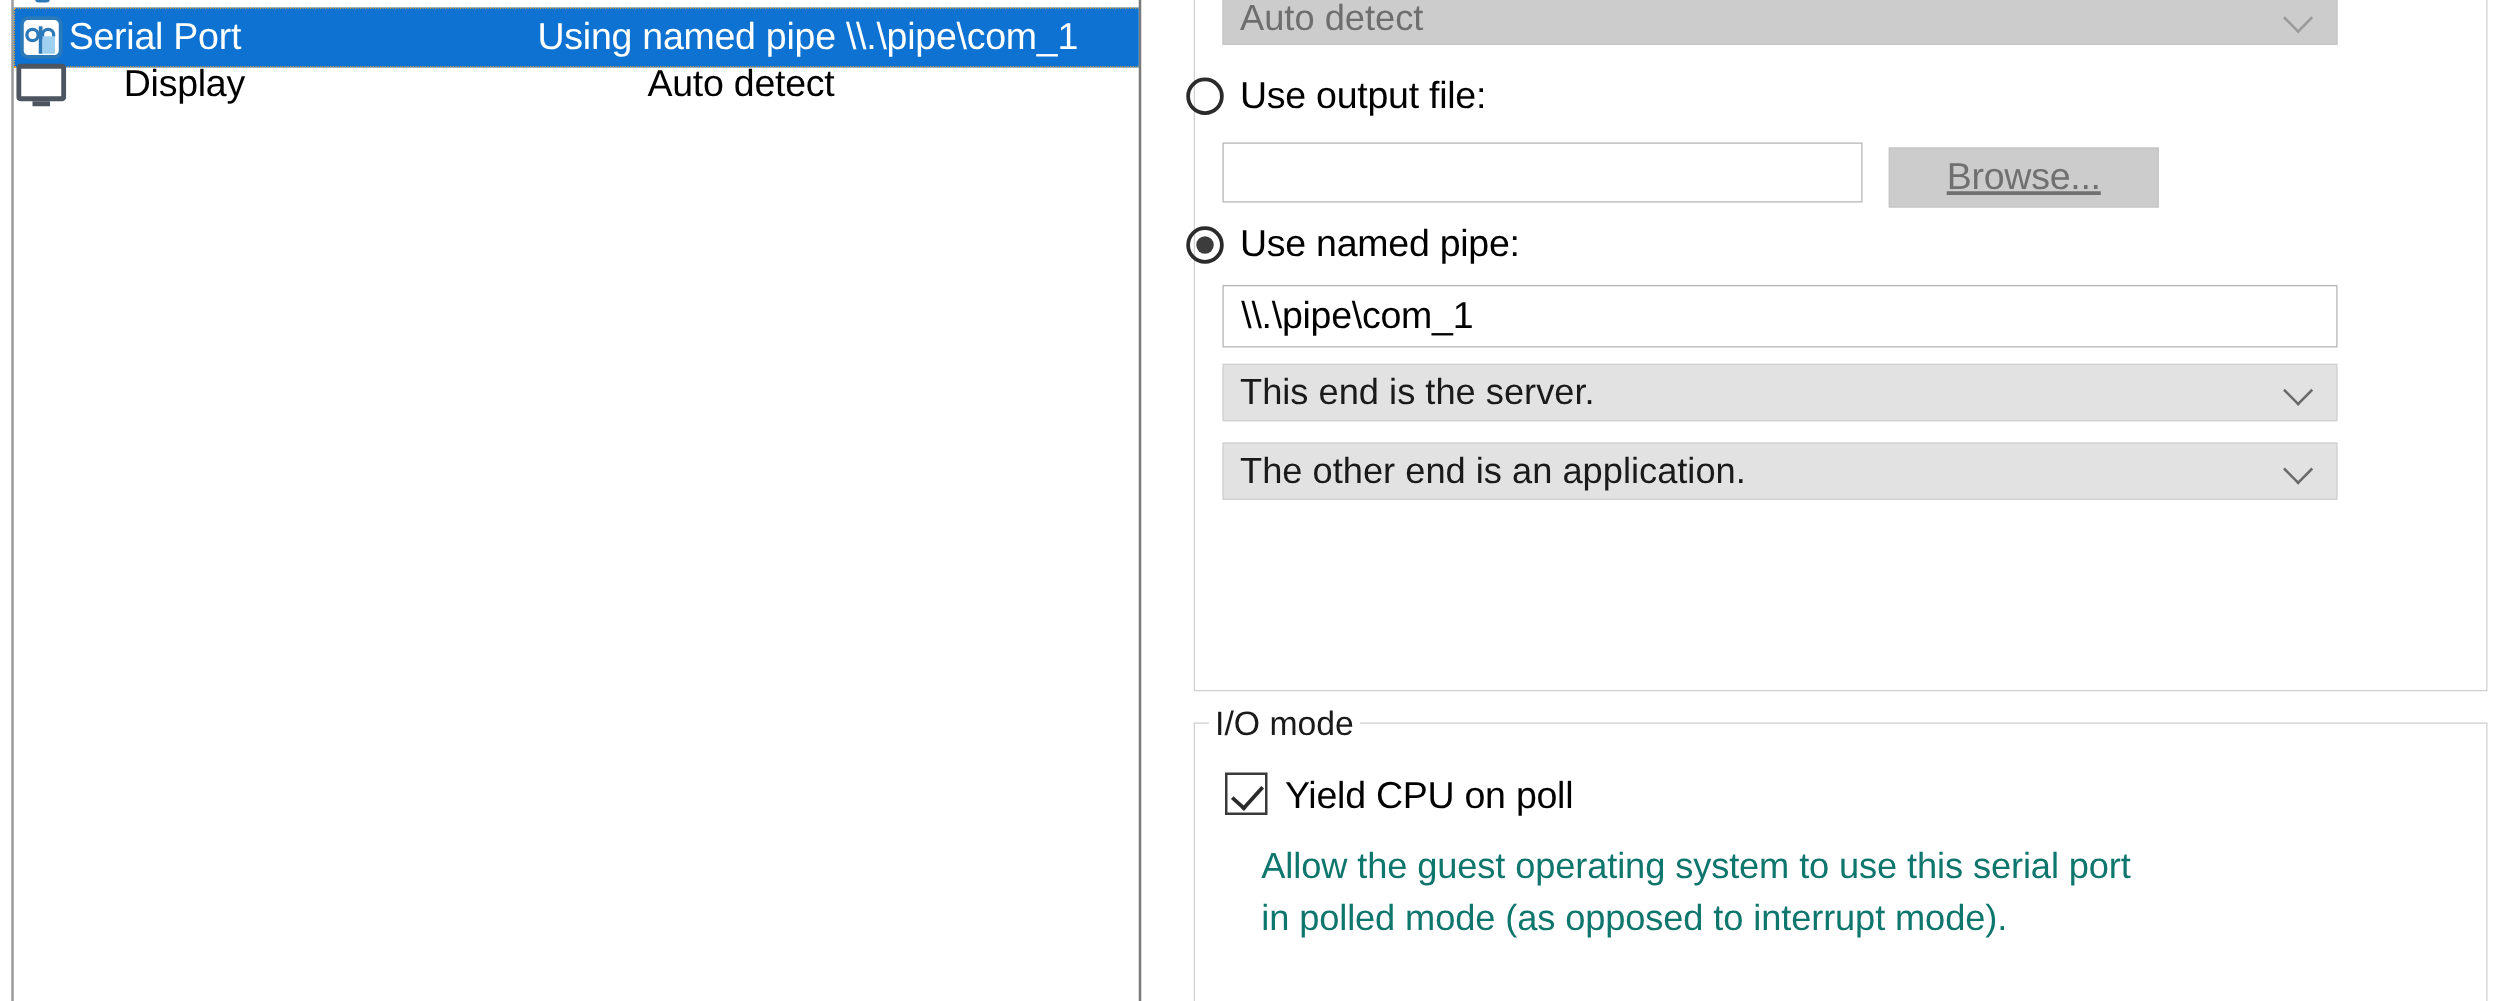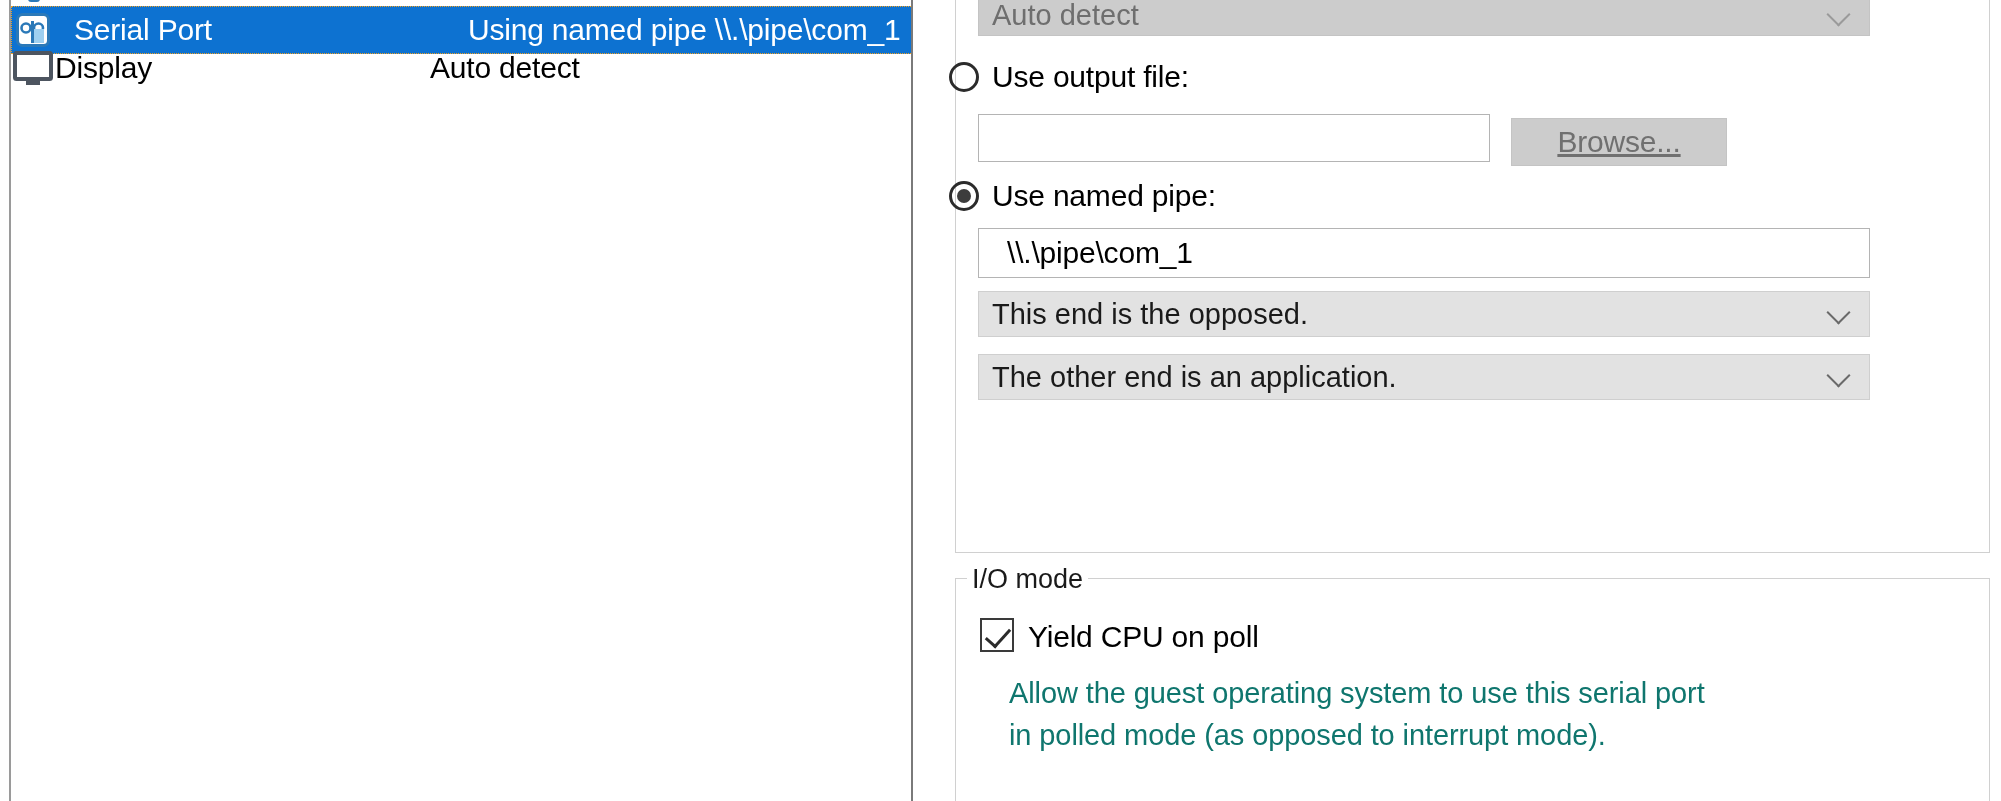--- a/index.html
+++ b/index.html
@@ -176,21 +176,21 @@
   }
 
   
   .textinput {
     position: absolute;
     box-sizing: border-box;
     background: #ffffff;
     border: 1px solid #b4b4b4;
     display: flex;
     align-items: center;
-    padding: 0 28px;
+    padding: 0 14px;
     font-size: 30px;
     color: #000000;
     white-space: nowrap;
     letter-spacing: -0.2px;
   }
 
   
   .pushbtn {
     position: absolute;
     box-sizing: border-box;
@@ -256,35 +256,35 @@
 
   <div class="list-left-rail"></div>
 
   <div id="partial-row-top">
     <svg width="44" height="38" viewBox="0 0 44 38">
       <rect x="5" y="2" width="34" height="22" rx="4" fill="#4d5560"></rect>
       <rect x="8" y="14" width="12" height="14" rx="3" fill="#2b79b8"></rect>
     </svg>
   </div>
 
-  <div class="device-row selected" style="top:6px;gap:19px;">
+  <div class="device-row selected" style="top:6px;">
     <span class="device-icon">
       <svg width="36" height="36" viewBox="0 0 36 36">
         <rect x="2.5" y="2.5" width="31" height="31" rx="5" fill="#ffffff" stroke="#2b79b8" stroke-width="3"></rect>
         <circle cx="11" cy="16" r="4.5" fill="none" stroke="#2b79b8" stroke-width="2.6"></circle>
         <circle cx="23.5" cy="16" r="4.5" fill="none" stroke="#2b79b8" stroke-width="2.6"></circle>
         <rect x="16" y="9" width="3" height="22" fill="#2b79b8"></rect>
         <rect x="19" y="17" width="10" height="14" fill="#9fd0f0"></rect>
       </svg>
     </span>
     <span class="device-label">Serial Port</span>
     <span class="device-status">Using named pipe \\.\pipe\com_1</span>
   </div>
 
-  <div class="device-row" style="top:44px;">
+  <div class="device-row" style="top:44px;gap:44px;">
     <span class="device-icon">
       <svg width="40" height="36" viewBox="0 0 40 36">
         <rect x="2" y="3" width="36" height="26" rx="1.5" fill="#ffffff" stroke="#4d5560" stroke-width="4"></rect>
         <rect x="13" y="31" width="14" height="4" fill="#4d5560"></rect>
       </svg>
     </span>
     <span class="device-label">Display</span>
     <span class="device-status">Auto detect</span>
   </div>
 
@@ -315,21 +315,21 @@
   <div class="radio-row" style="left:34px; top:181px;">
     <span class="radio-mark checked"></span>
     <span class="radio-label">Use named pipe:</span>
   </div>
 
   <div class="textinput" style="left:63px; top:228px; width:892px; height:50px;">
     <span>\\.\pipe\com_1</span>
   </div>
 
   <div class="combo" style="left:63px; top:291px; width:892px; height:46px;">
-    <span class="combo-text">This end is the opposed.</span>
+    <span class="combo-text">This end is the server.</span>
     <span class="chev"></span>
   </div>
 
   <div class="combo" style="left:63px; top:354px; width:892px; height:46px;">
     <span class="combo-text">The other end is an application.</span>
     <span class="chev"></span>
   </div>
 
   <div class="groupbox" id="io-mode-group">
     <span class="groupbox-legend">I/O mode</span>

